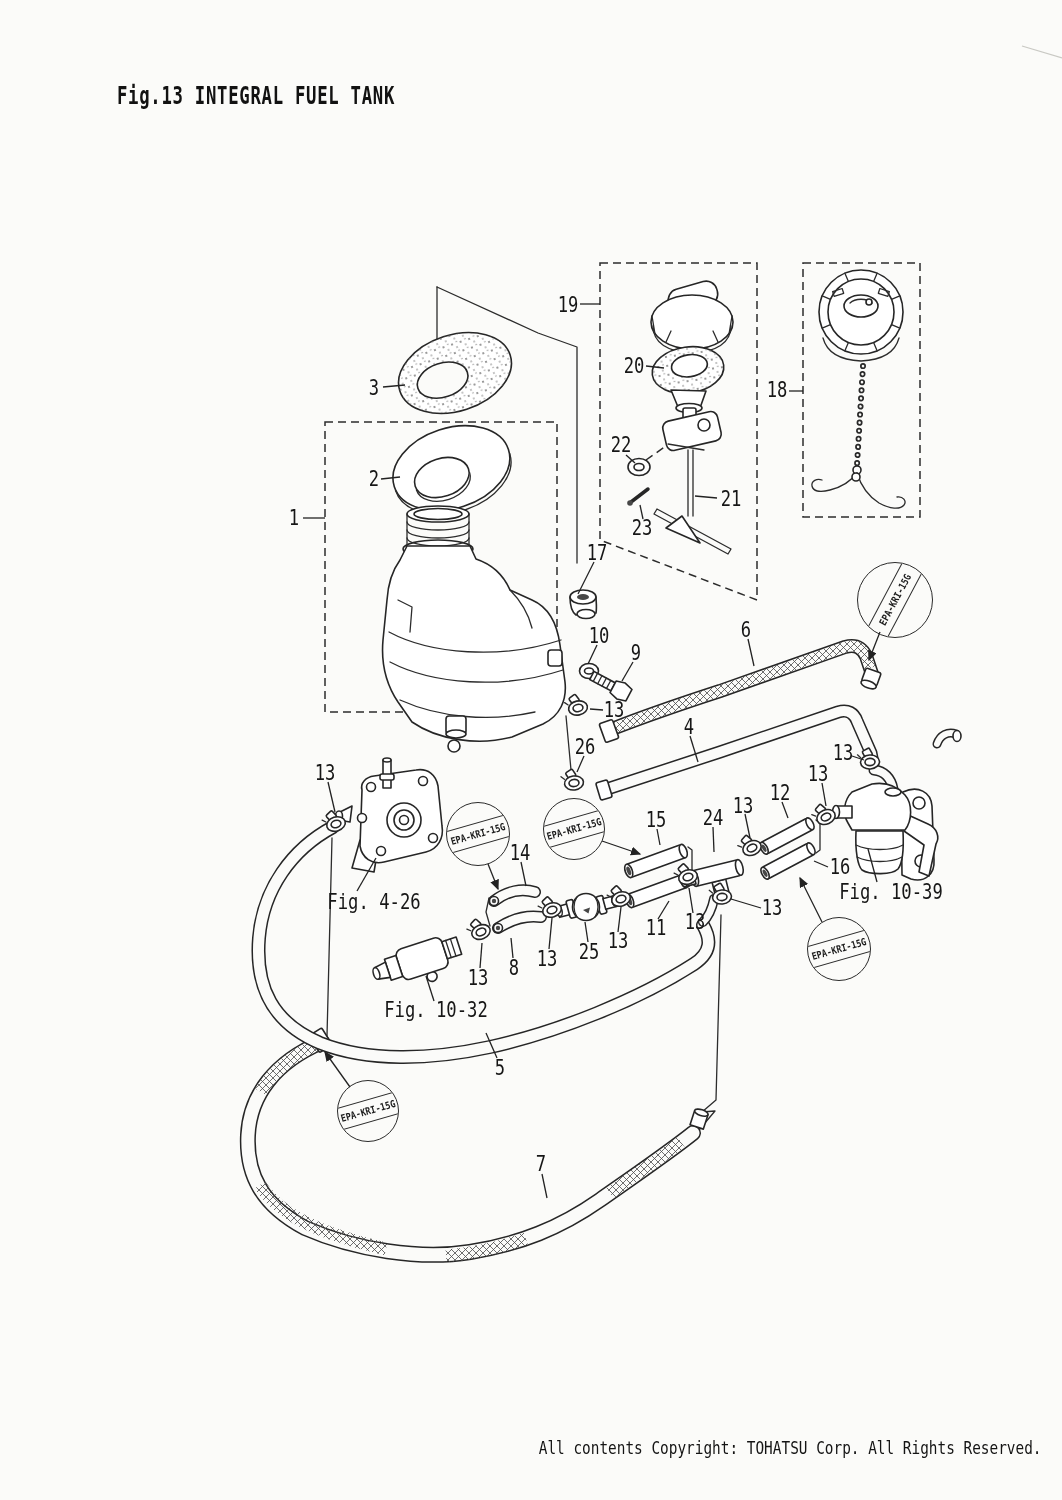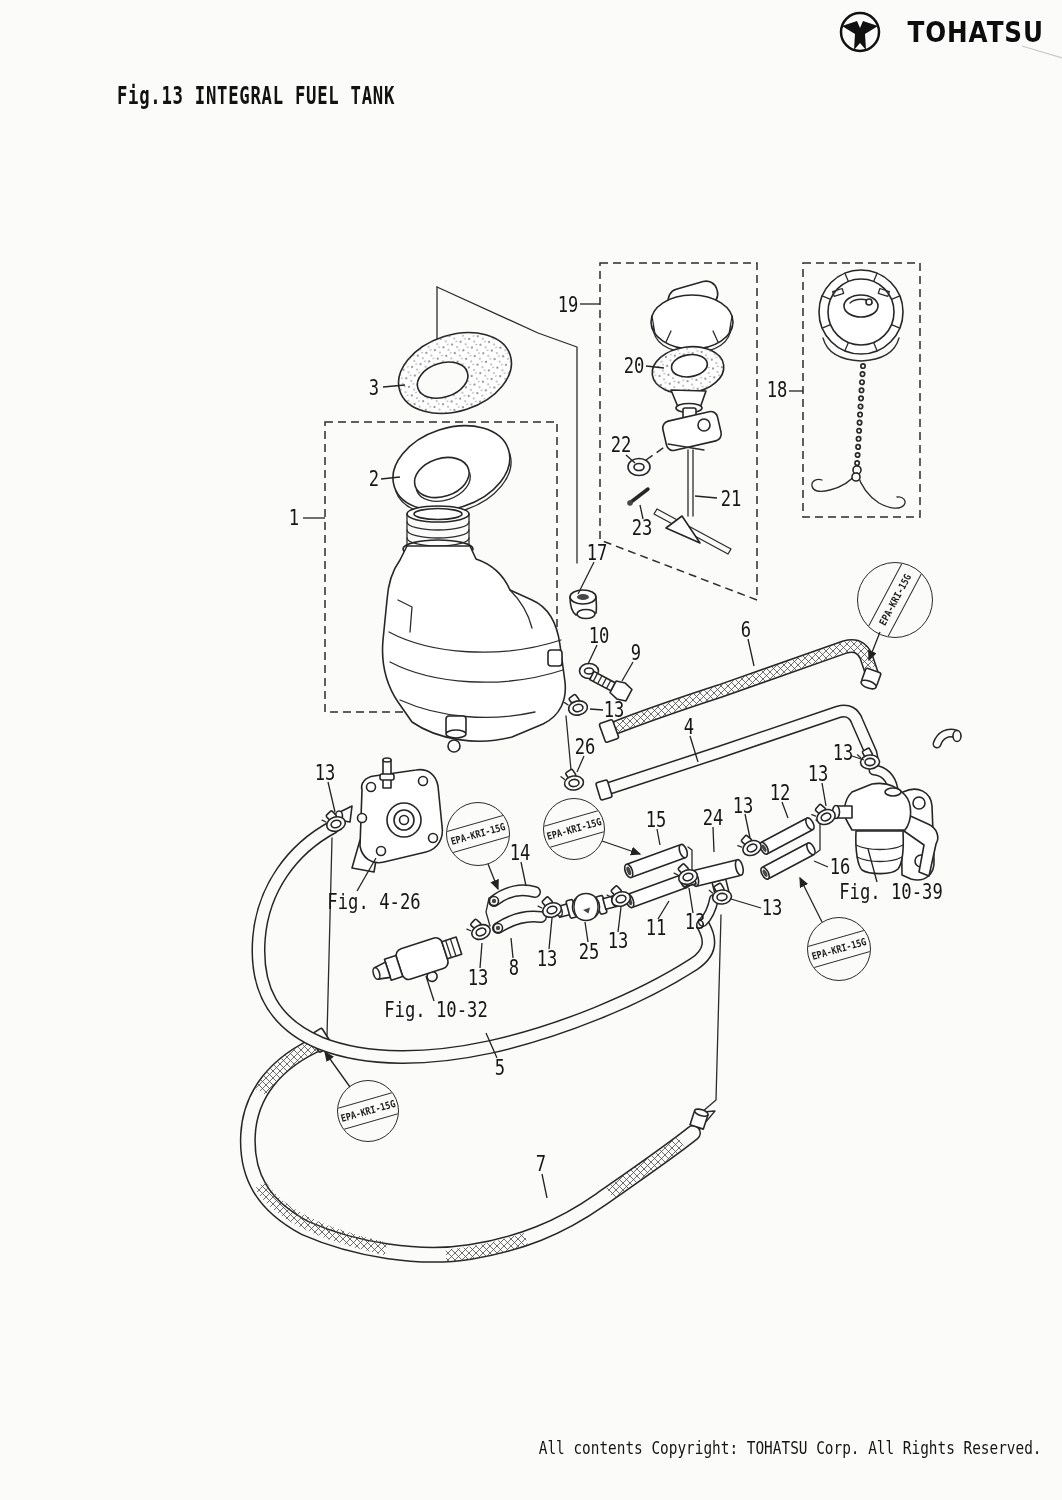--- a/index.html
+++ b/index.html
@@ -399,27 +399,20 @@
         <line x1="880" y1="632" x2="869" y2="660" class="ldr" marker-end="url(#ah)"></line>
         <line x1="488" y1="864" x2="498" y2="889" class="ldr" marker-end="url(#ah)"></line>
         <line x1="602" y1="841" x2="640" y2="854" class="ldr" marker-end="url(#ah)"></line>
         <line x1="822" y1="922" x2="800" y2="878" class="ldr" marker-end="url(#ah)"></line>
         <line x1="350" y1="1087" x2="325" y2="1052" class="ldr" marker-end="url(#ah)"></line>
       </g>
 </svg>
 
 <div id="labels-layer">
   <div class="page-title">Fig.13 INTEGRAL FUEL TANK</div>
-  <div class="brand">
-    <svg width="44" height="44" viewBox="0 0 44 44">
-      <circle cx="22" cy="22" r="19" fill="none" stroke="#111" stroke-width="2.5"></circle>
-      <path d="M4,16 L19,11 L22,18 L25,11 L40,16 L27,24 L28,40 L22,33 L16,40 L17,24 Z" fill="#111"></path>
-    </svg>
-    <span class="brand-text">TOHATSU</span>
-  </div>
   <div class="footer">All contents Copyright: TOHATSU Corp. All Rights Reserved.</div>
 <div class="part-label" style="left: 568px; top: 305px;">19</div>
       <div class="part-label" style="left: 634px; top: 366px;">20</div>
       <div class="part-label" style="left: 777px; top: 390px;">18</div>
       <div class="part-label" style="left: 374px; top: 388px;">3</div>
       <div class="part-label" style="left: 621px; top: 445px;">22</div>
       <div class="part-label" style="left: 374px; top: 479px;">2</div>
       <div class="part-label" style="left: 731px; top: 499px;">21</div>
       <div class="part-label" style="left: 294px; top: 518px;">1</div>
       <div class="part-label" style="left: 642px; top: 528px;">23</div>

